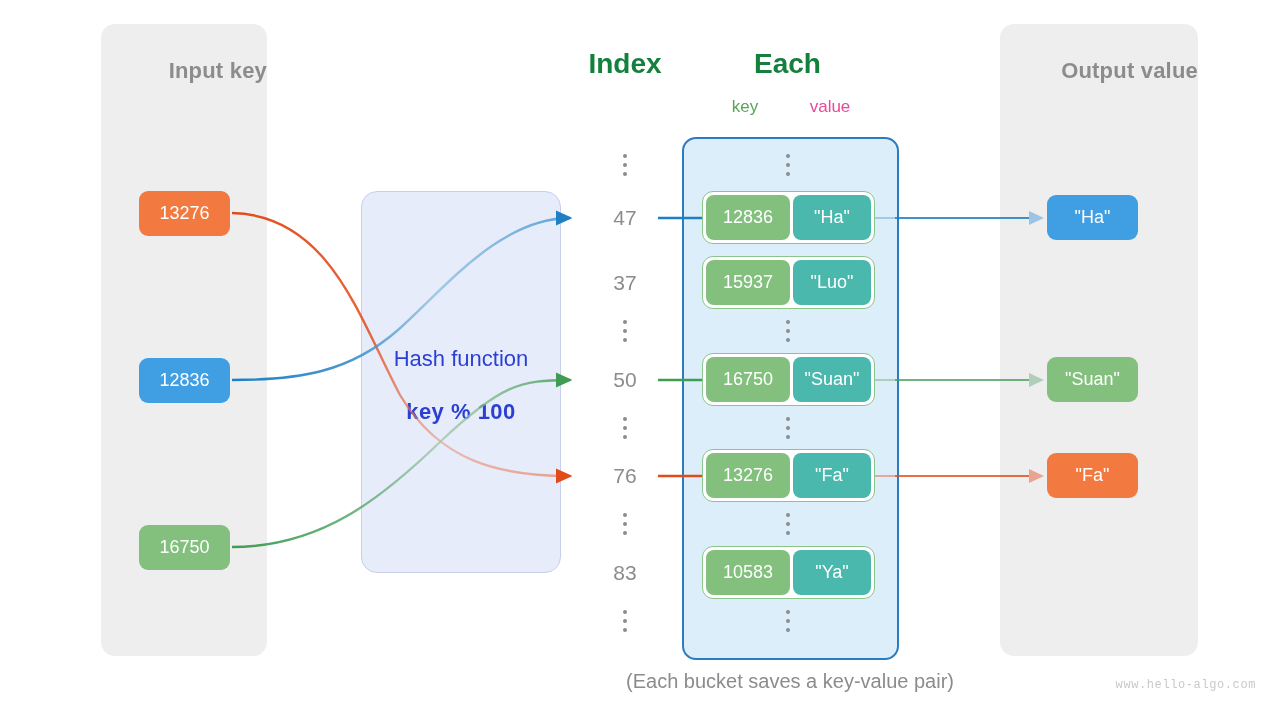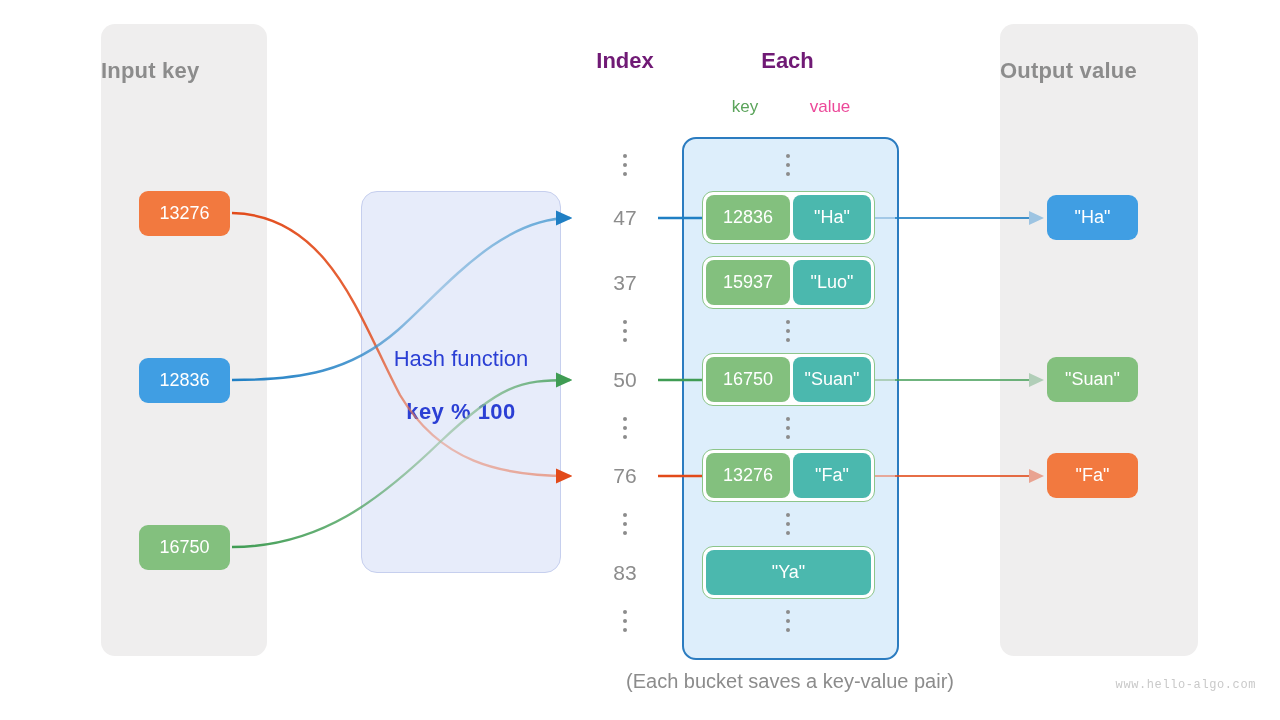--- a/index.html
+++ b/index.html
@@ -6,25 +6,25 @@
   body{width:1280px;height:720px;position:relative;overflow:hidden;
        font-family:"Liberation Sans","DejaVu Sans",sans-serif;}
 
   .stage{position:absolute;inset:0;}
 
   
   .panel{position:absolute;background:#efeeee;border-radius:14px;}
   #panel-input{left:101px;top:24px;width:166px;height:632px;}
   #panel-output{left:1000px;top:24px;width:198px;height:632px;}
 
-  .panel-title{position:absolute;width:100%;text-align:left;top:34px;
+  .panel-title{position:absolute;width:100%;text-align:right;top:34px;
     font-size:22px;font-weight:bold;color:#8c8c8c;letter-spacing:.2px;}
 
   
-  .head{position:absolute;font-size:22px;font-weight:bold;color:#701a75;
+  .head{position:absolute;font-size:28px;font-weight:bold;color:#15803d;
         text-align:center;}
   #head-index{left:565px;top:48px;width:120px;}
   #head-array{left:725px;top:48px;width:125px;}
 
   .subhead{position:absolute;font-size:17px;text-align:center;}
   #sub-key{left:700px;top:97px;width:90px;color:#5ba45b;}
   #sub-value{left:785px;top:97px;width:90px;color:#ec4899;}
 
   
   .chip{position:absolute;border-radius:9px;color:#ffffff;font-size:18px;
@@ -243,20 +243,21 @@
   </div>
   <div class="bucket" id="b-50">
     <div class="cell k">16750</div>
     <div class="cell v">"Suan"</div>
   </div>
   <div class="bucket" id="b-76">
     <div class="cell k">13276</div>
     <div class="cell v">"Fa"</div>
   </div>
   <div class="bucket" id="b-83">
+    <div class="cell k">10583</div>
     <div class="cell v">"Ya"</div>
   </div>
 
   <div class="chip chip-blue" id="out-ha">"Ha"</div>
   <div class="chip chip-green" id="out-suan">"Suan"</div>
   <div class="chip chip-orange" id="out-fa">"Fa"</div>
 
   <div id="caption">(Each bucket saves a key-value pair)</div>
   <div id="watermark">www.hello-algo.com</div>
 

